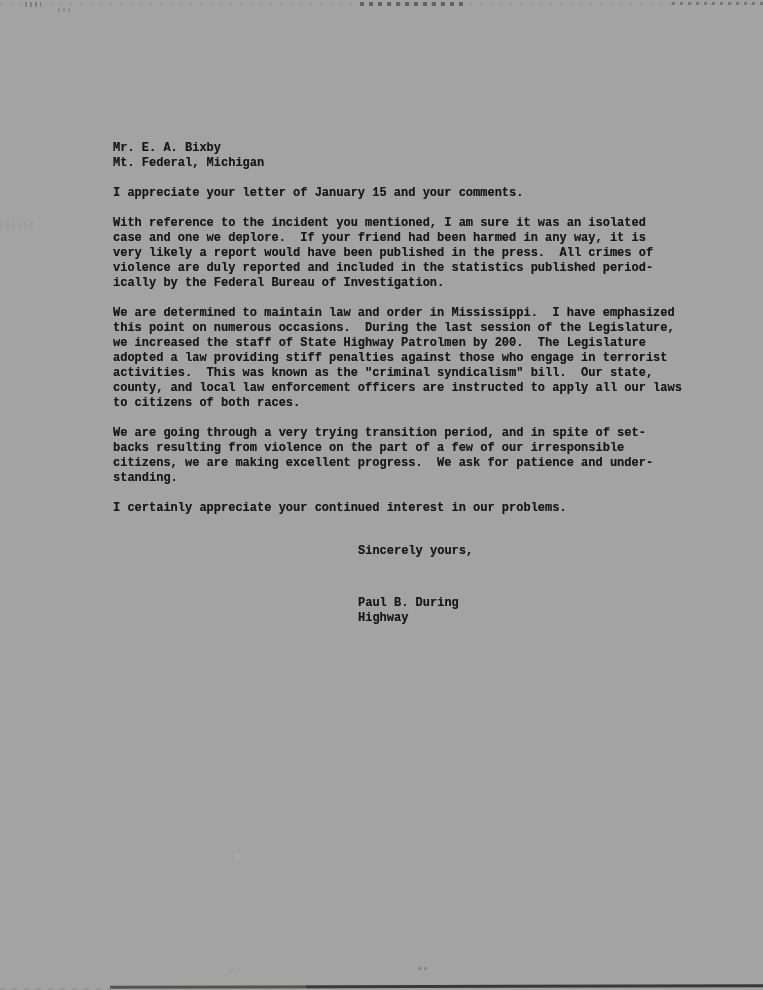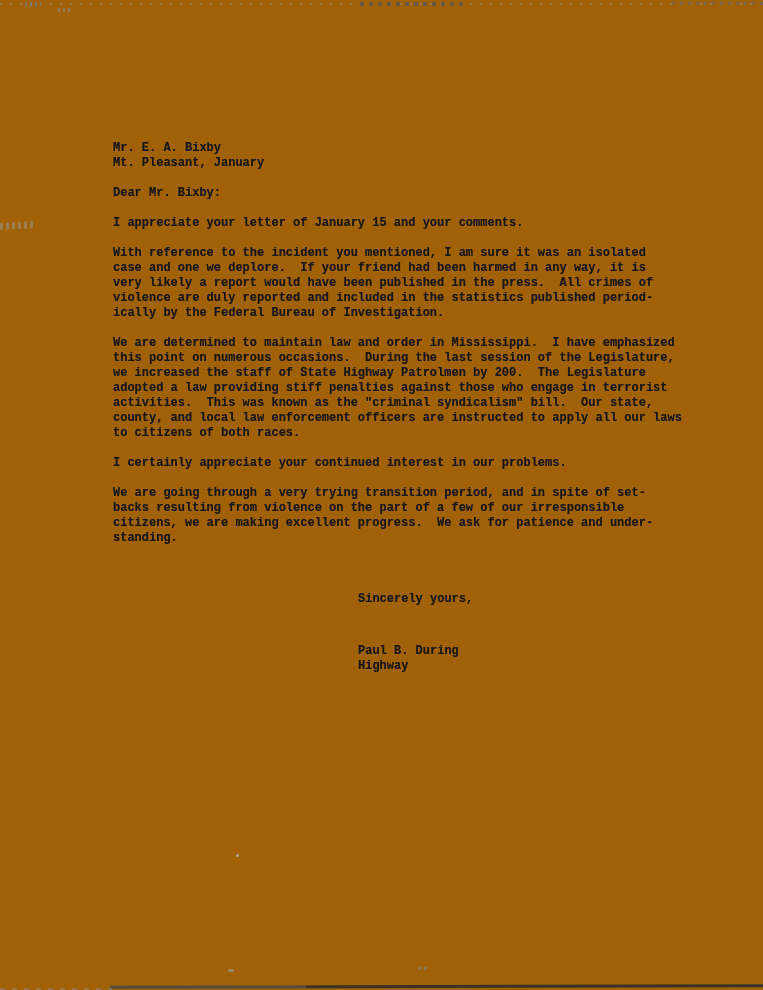--- a/index.html
+++ b/index.html
@@ -5,21 +5,21 @@
   html, body {
     margin: 0;
     padding: 0;
     background: #ffffff;
   }
   .page {
     position: relative;
     width: 763px;
     height: 990px;
     margin: 0 auto;
-    background: #a16207;
+    background: #a3a3a3;
     overflow: hidden;
     font-family: "Liberation Mono", "DejaVu Sans Mono", monospace;
     color: #17171a;
   }
 
   
   .letter {
     position: absolute;
     left: 113px;
     top: 141px;
@@ -32,21 +32,21 @@
   }
   .address-block div,
   .salutation,
   .para,
   .closing,
   .signature-block div {
     white-space: pre-wrap;
   }
   .salutation   { margin-top: 15px; }
   .para         { margin-top: 15px; }
-  .closing      { margin-top: 46px; margin-left: 245px; }
+  .closing      { margin-top: 28px; margin-left: 245px; }
   .signature-block { margin-top: 37px; margin-left: 245px; }
 
   
   .artifact { position: absolute; pointer-events: none; }
   .top-dots {
     left: 0; top: 3px; width: 763px; height: 2px;
     background: repeating-linear-gradient(90deg, #8a8a88 0 2px, transparent 2px 10px);
     opacity: 0.55;
   }
   .top-dash-mid {
@@ -117,43 +117,42 @@
   <div class="artifact mid-speck"></div>
   <div class="artifact bottom-speck-1"></div>
   <div class="artifact bottom-speck-2"></div>
   <div class="artifact bottom-line"></div>
   <div class="artifact bottom-line-tail"></div>
 
   <div class="letter">
 
     <div class="address-block">
       <div>Mr. E. A. Bixby</div>
-      <div>Mt. Pleasant, January</div>
+      <div>Mt. Federal, Michigan</div>
     </div>
 
-    <div class="salutation">Dear Mr. Bixby:</div>
 
     <div class="para">I appreciate your letter of January 15 and your comments.</div>
     <div class="para">With reference to the incident you mentioned, I am sure it was an isolated
 case and one we deplore.  If your friend had been harmed in any way, it is
 very likely a report would have been published in the press.  All crimes of
 violence are duly reported and included in the statistics published period-
 ically by the Federal Bureau of Investigation.</div>
     <div class="para">We are determined to maintain law and order in Mississippi.  I have emphasized
 this point on numerous occasions.  During the last session of the Legislature,
 we increased the staff of State Highway Patrolmen by 200.  The Legislature
 adopted a law providing stiff penalties against those who engage in terrorist
 activities.  This was known as the "criminal syndicalism" bill.  Our state,
 county, and local law enforcement officers are instructed to apply all our laws
 to citizens of both races.</div>
-    <div class="para">I certainly appreciate your continued interest in our problems.</div>
     <div class="para">We are going through a very trying transition period, and in spite of set-
 backs resulting from violence on the part of a few of our irresponsible
 citizens, we are making excellent progress.  We ask for patience and under-
 standing.</div>
+    <div class="para">I certainly appreciate your continued interest in our problems.</div>
 
     <div class="closing">Sincerely yours,</div>
 
     <div class="signature-block">
       <div>Paul B. During</div>
       <div>Highway</div>
     </div>
 
   </div>
 </div>

